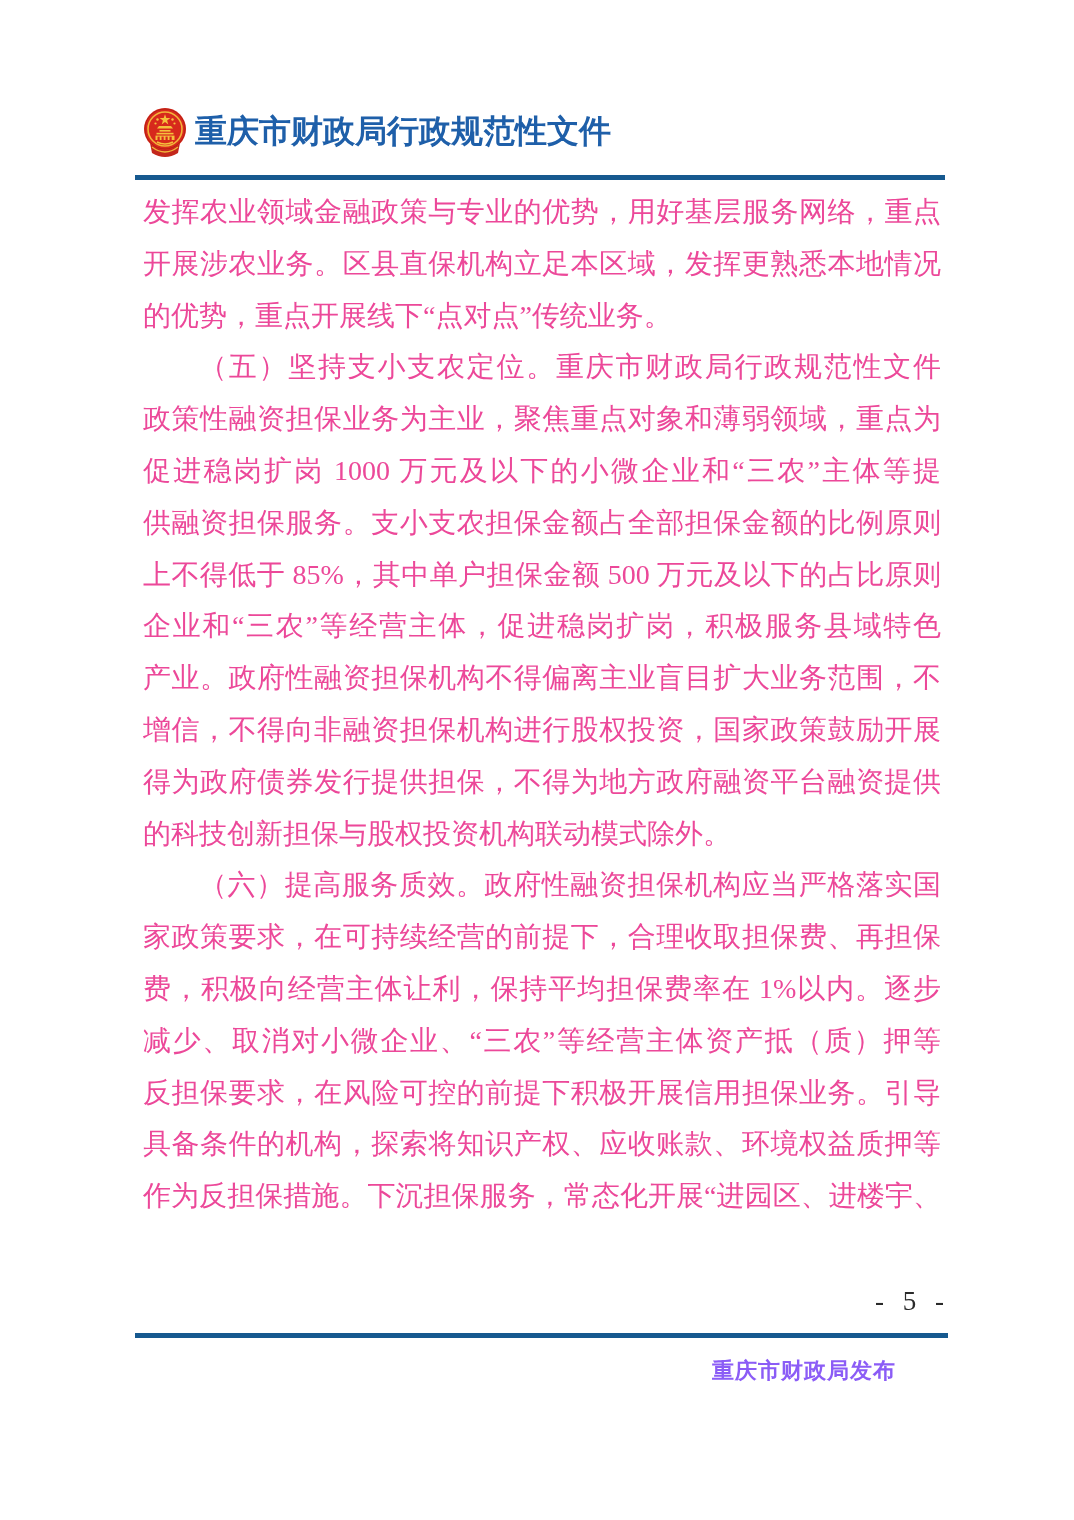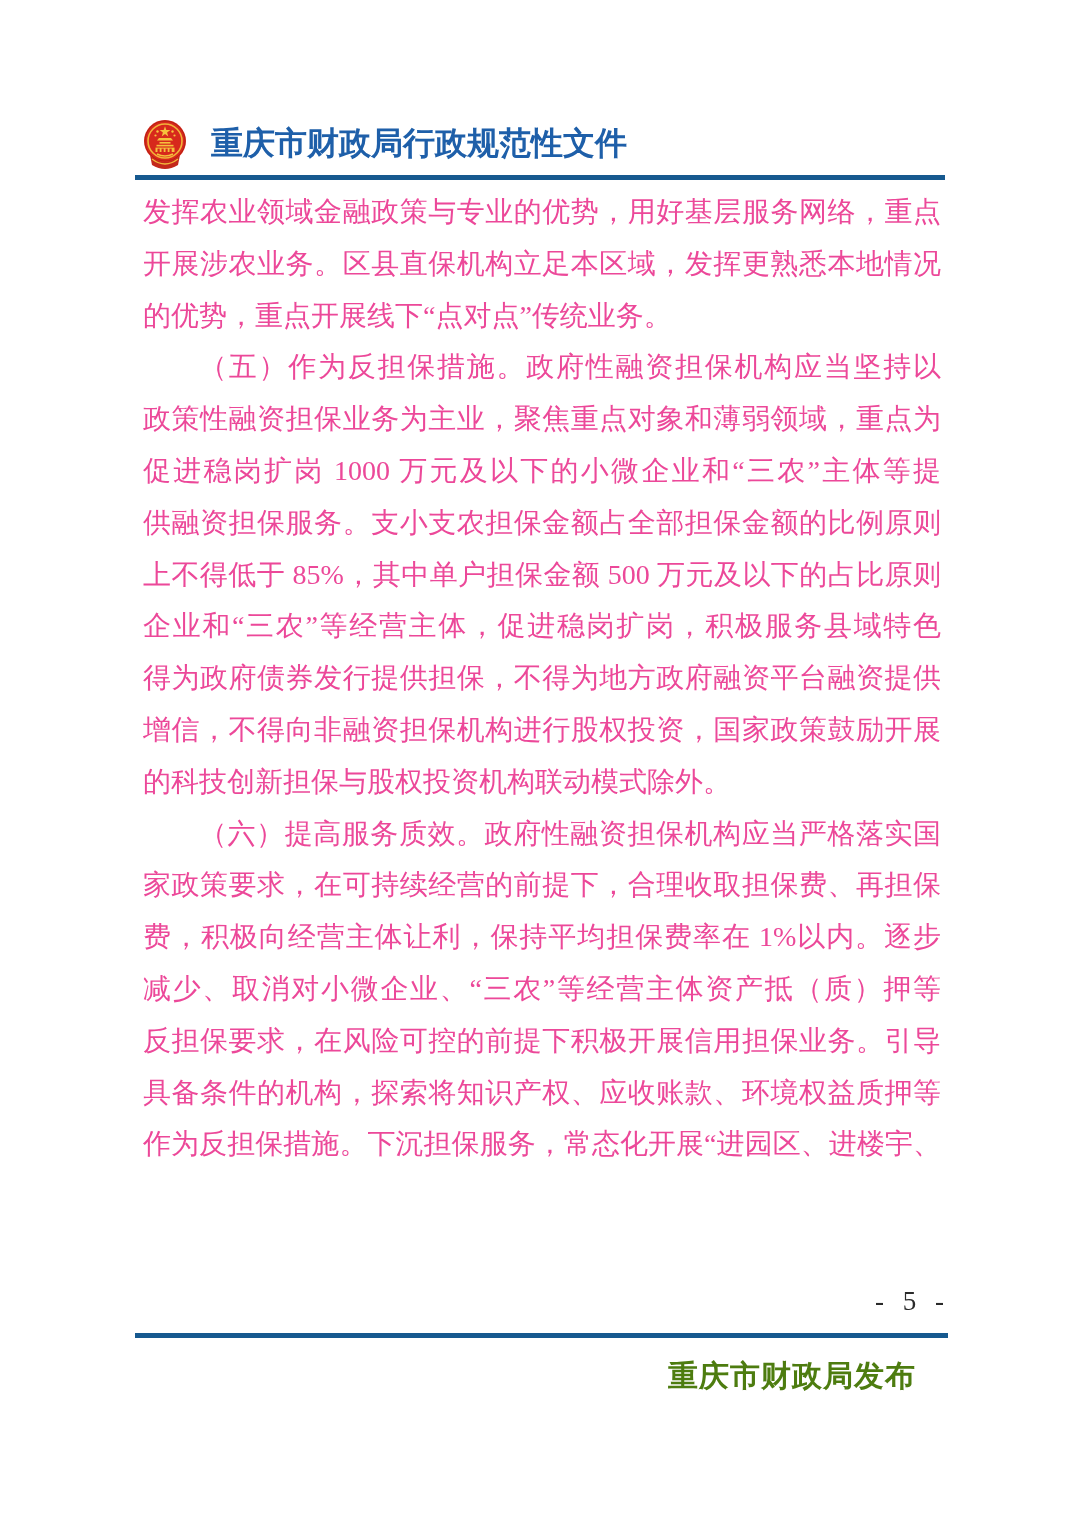--- a/index.html
+++ b/index.html
@@ -6,22 +6,22 @@
   .page{
     position:relative;
     width:1074px;height:1520px;
     margin:0 auto;
     background:#ffffff;
     overflow:hidden;
     font-family:"Liberation Serif","DejaVu Serif",serif;
   }
   
   .header{
-    position:absolute;left:143px;top:116px;
-    display:flex;align-items:center;gap:24px;
+    position:absolute;left:143px;top:104px;
+    display:flex;align-items:center;gap:8px;
     height:56px;
   }
   .emblem{width:44px;height:52px;flex:0 0 auto;display:block;}
   .header-title{
     font-size:32px;font-weight:bold;color:#1e5fa9;
     letter-spacing:0px;white-space:nowrap;
     font-family:"Liberation Serif","DejaVu Serif",serif;
   }
   .rule{position:absolute;left:135px;width:810px;height:5px;background:#16598f;}
   .rule-top{top:175px;}
@@ -40,22 +40,22 @@
   }
   .line.para-end{text-align-last:left;}
   .line.indent{text-indent:2em;}
   
   .page-number{
     position:absolute;top:1286px;right:124px;
     font-size:27px;color:#2a2a2a;letter-spacing:6px;
     font-family:"Liberation Serif","DejaVu Serif",serif;
   }
   .publisher{
-    position:absolute;top:1356px;right:158px;
-    font-size:30px;font-weight:bold;color:#4d7c0f;
+    position:absolute;top:1356px;right:178px;
+    font-size:22px;font-weight:bold;color:#8b5cf6;
     font-family:"Liberation Sans","DejaVu Sans",sans-serif;
     letter-spacing:1px;white-space:nowrap;
   }
 </style>
 </head>
 <body>
 
 <div class="page">
 
   <div class="header">
@@ -90,28 +90,29 @@
     <span class="header-title">重庆市财政局行政规范性文件</span>
   </div>
   <div class="rule rule-top"></div>
 
   <div class="doc-body">
 
     <div class="line">发挥农业领域金融政策与专业的优势，用好基层服务网络，重点</div>
     <div class="line">开展涉农业务。区县直保机构立足本区域，发挥更熟悉本地情况</div>
     <div class="line para-end">的优势，重点开展线下“点对点”传统业务。</div>
 
-    <div class="line indent">（五）作为反担保措施。政府性融资担保机构应当坚持以</div>
+    <div class="line indent">（五）坚持支小支农定位。重庆市财政局行政规范性文件</div>
     <div class="line">政策性融资担保业务为主业，聚焦重点对象和薄弱领域，重点为</div>
     <div class="line">促进稳岗扩岗 1000 万元及以下的小微企业和“三农”主体等提</div>
     <div class="line">供融资担保服务。支小支农担保金额占全部担保金额的比例原则</div>
     <div class="line">上不得低于 85%，其中单户担保金额 500 万元及以下的占比原则</div>
     <div class="line">企业和“三农”等经营主体，促进稳岗扩岗，积极服务县域特色</div>
+    <div class="line">产业。政府性融资担保机构不得偏离主业盲目扩大业务范围，不</div>
+    <div class="line">增信，不得向非融资担保机构进行股权投资，国家政策鼓励开展</div>
     <div class="line">得为政府债券发行提供担保，不得为地方政府融资平台融资提供</div>
-    <div class="line">增信，不得向非融资担保机构进行股权投资，国家政策鼓励开展</div>
     <div class="line para-end">的科技创新担保与股权投资机构联动模式除外。</div>
 
     <div class="line indent">（六）提高服务质效。政府性融资担保机构应当严格落实国</div>
     <div class="line">家政策要求，在可持续经营的前提下，合理收取担保费、再担保</div>
     <div class="line">费，积极向经营主体让利，保持平均担保费率在 1%以内。逐步</div>
     <div class="line">减少、取消对小微企业、“三农”等经营主体资产抵（质）押等</div>
     <div class="line">反担保要求，在风险可控的前提下积极开展信用担保业务。引导</div>
     <div class="line">具备条件的机构，探索将知识产权、应收账款、环境权益质押等</div>
     <div class="line">作为反担保措施。下沉担保服务，常态化开展“进园区、进楼宇、</div>
   </div>

